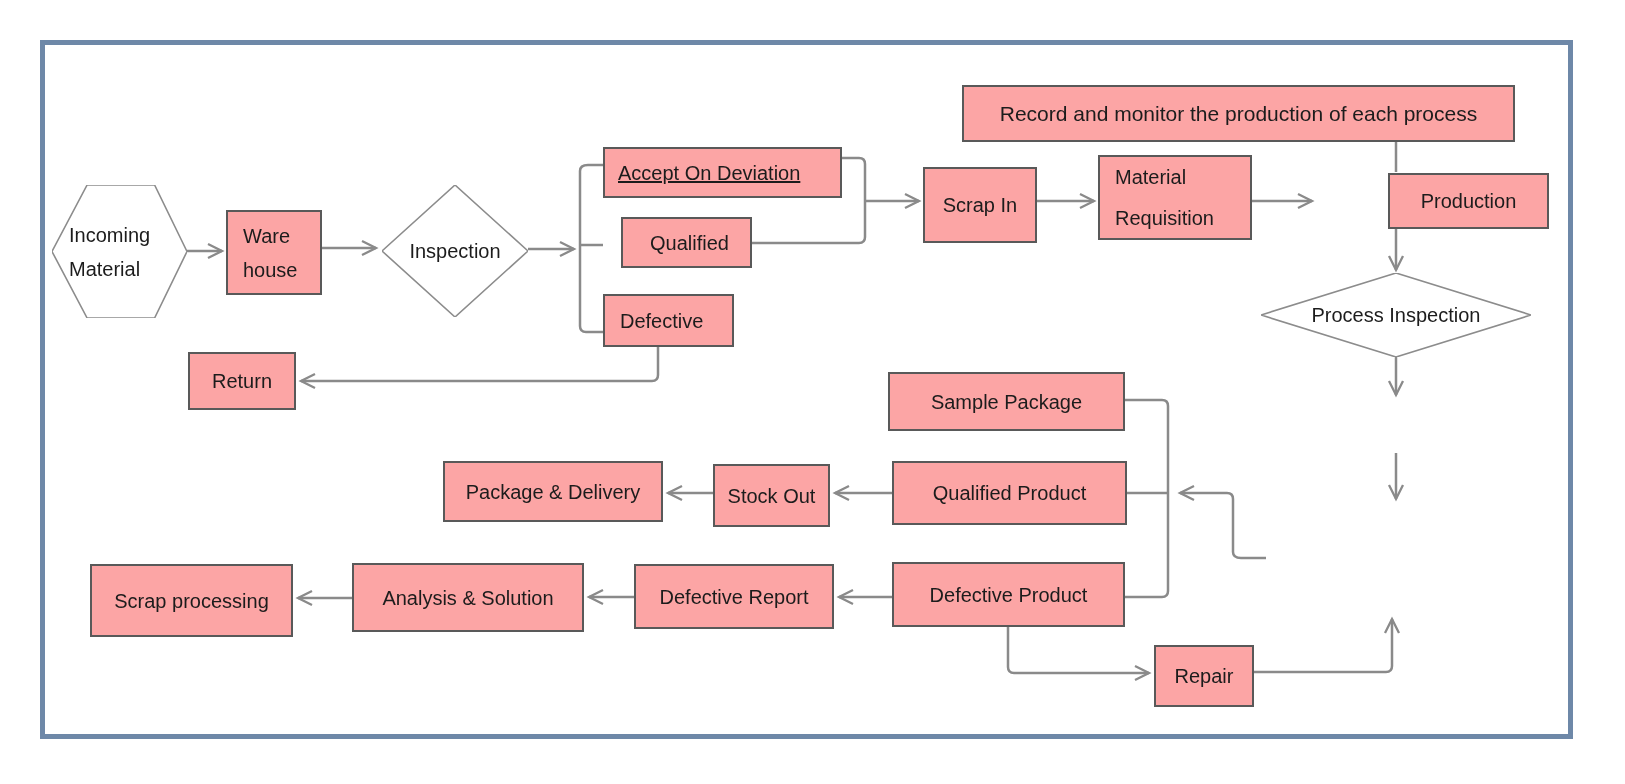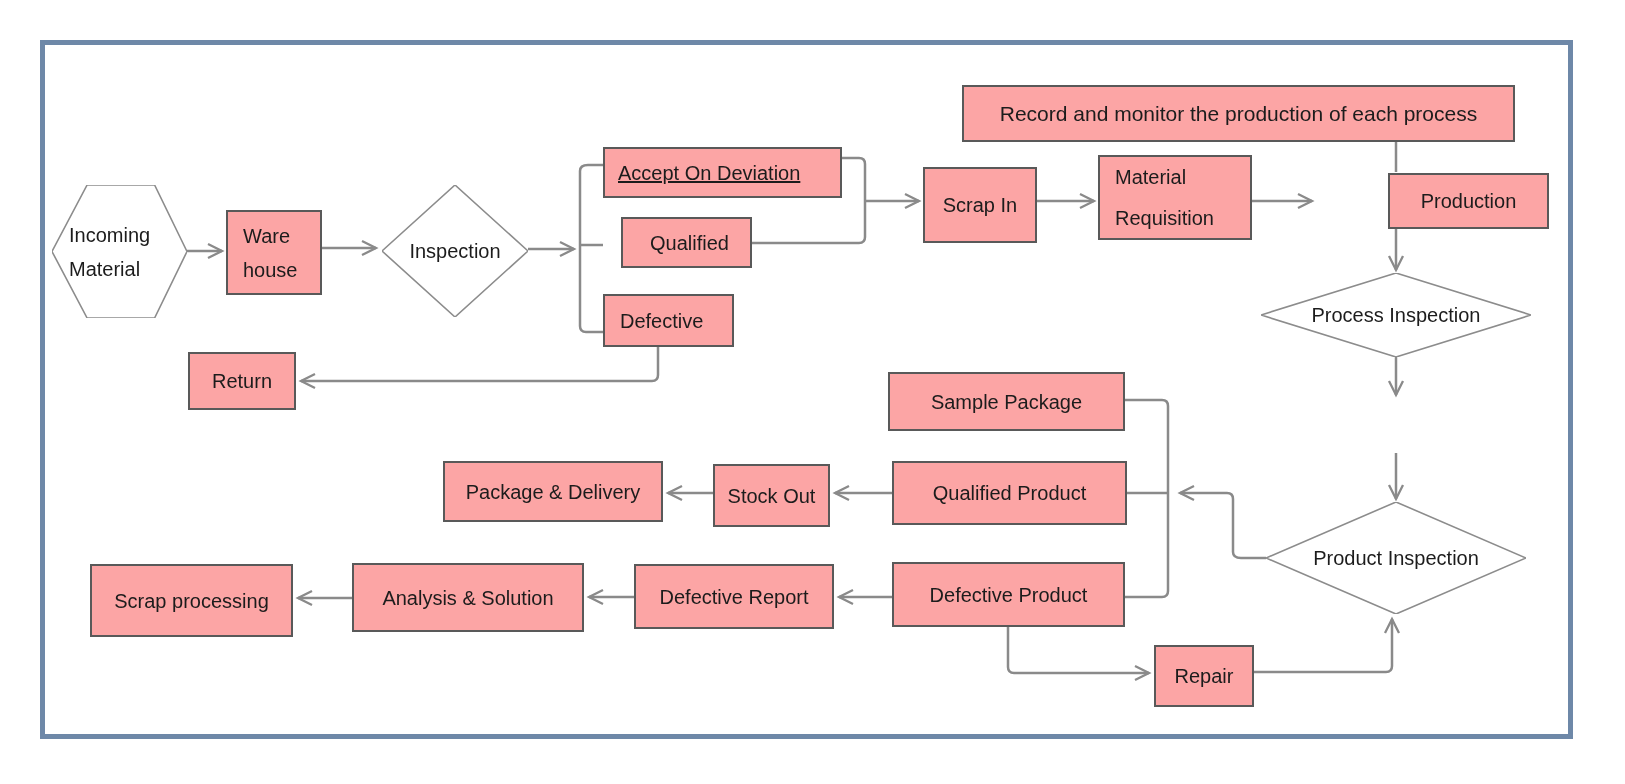--- a/index.html
+++ b/index.html
@@ -125,26 +125,20 @@
   </div>
 
   <div class="n shaped" style="left:1261px;top:273px;width:270px;height:84px;">
     <svg class="shape-svg" viewBox="0 0 100 100" preserveAspectRatio="none">
       <polygon points="50,0 100,50 50,100 0,50" vector-effect="non-scaling-stroke"></polygon>
     </svg>
     <span class="lbl">Process Inspection</span>
   </div>
 
 
-  <div class="n shaped" style="left:1266px;top:502px;width:260px;height:112px;">
-    <svg class="shape-svg" viewBox="0 0 100 100" preserveAspectRatio="none">
-      <polygon points="50,0 100,50 50,100 0,50" vector-effect="non-scaling-stroke"></polygon>
-    </svg>
-    <span class="lbl">Product Inspection</span>
-  </div>
 
   <div class="n" style="left:888px;top:372px;width:237px;height:59px;">
     <span class="lbl">Sample Package</span>
   </div>
 
   <div class="n" style="left:892px;top:461px;width:235px;height:64px;">
     <span class="lbl">Qualified Product</span>
   </div>
 
   <div class="n" style="left:892px;top:562px;width:233px;height:65px;">

